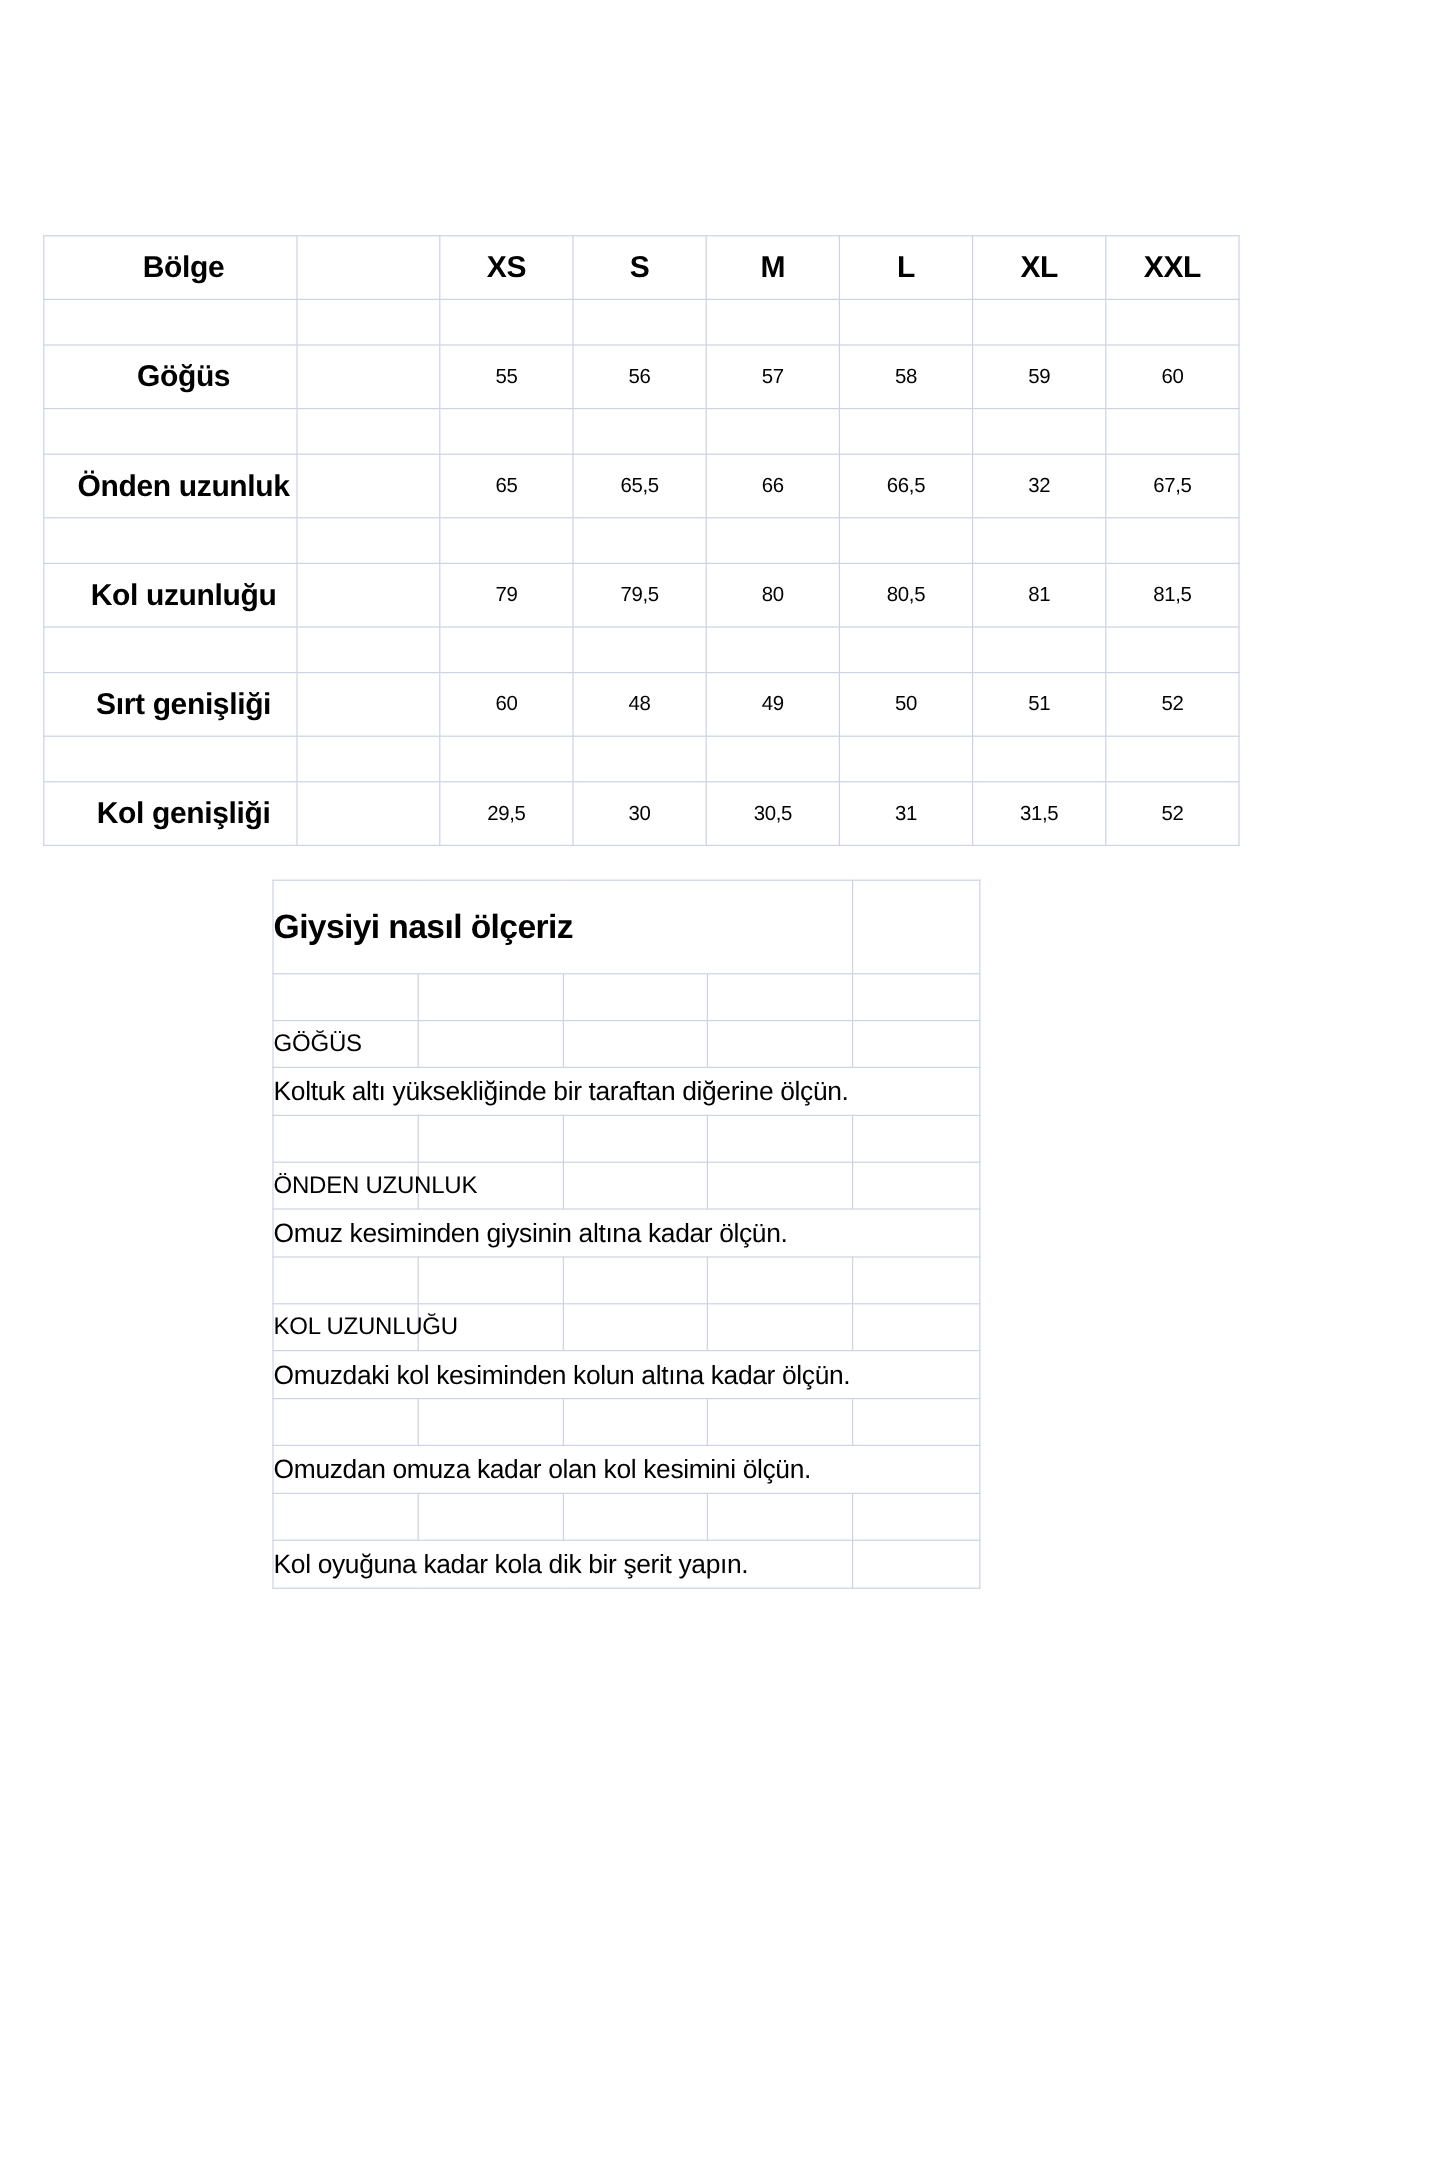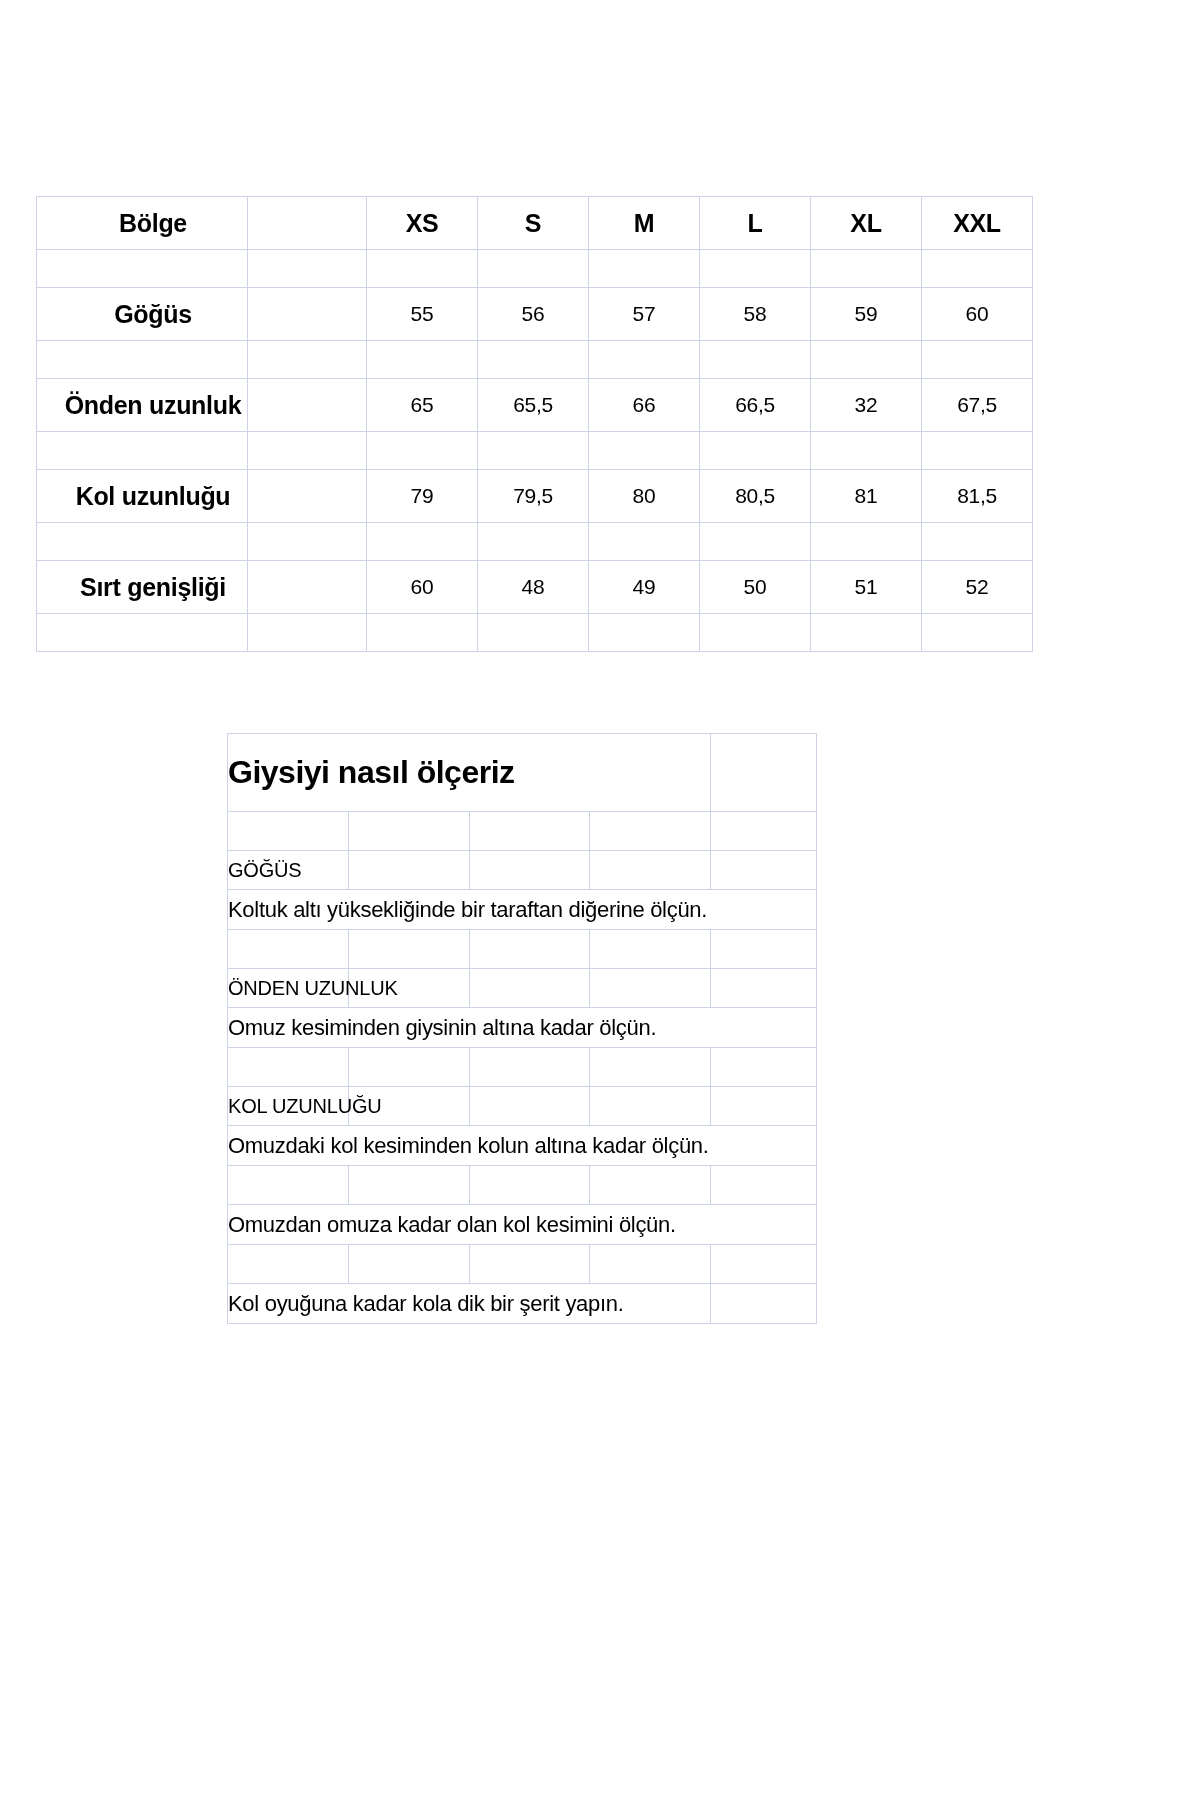--- a/index.html
+++ b/index.html
@@ -43,21 +43,21 @@
   .size-table .c-label { width: 188px; padding-left: 22px; }
   .size-table .c-gap   { width: 118px; }
   .size-table .c-size  { width: 110px; }
 
   .size-table .lbl {
     font-size: 25px;
     font-weight: bold;
     white-space: nowrap;
   }
   .size-table .val {
-    font-size: 21px;
+    font-size: 17px;
     font-weight: normal;
   }
   .size-table .hdr {
     font-size: 25px;
     font-weight: bold;
   }
 
   
   .guide-wrap {
     position: absolute;
@@ -81,21 +81,21 @@
   .guide-table .g-c3 { width: 104px; }
   .guide-table .g-c4 { width: 104px; }
   .guide-table .g-c5 { width: 105px; }
 
   .guide-table tr.r-title td { height: 77px; }
   .guide-table tr.r-gap td   { height: 38px; }
   .guide-table tr.r-term td  { height: 38px; }
   .guide-table tr.r-desc td  { height: 39px; margin-top: 34px; }
 
   .title-cell {
-    font-size: 32px;
+    font-size: 28px;
     font-weight: bold;
     padding-left: 8px;
     letter-spacing: -0.5px;
     white-space: nowrap;
   }
   .term-cell {
     font-size: 20px;
     font-weight: normal;
     padding-left: 18px;
     white-space: nowrap;
@@ -219,20 +219,30 @@
         <td></td>
         <td></td>
         <td></td>
         <td></td>
         <td></td>
         <td></td>
         <td></td>
         <td></td>
       </tr>
 
+      <tr class="row-data">
+        <td class="c-label lbl">Kol genişliği</td>
+        <td class="c-gap"></td>
+        <td class="c-size val">29,5</td>
+        <td class="c-size val">30</td>
+        <td class="c-size val">30,5</td>
+        <td class="c-size val">31</td>
+        <td class="c-size val">31,5</td>
+        <td class="c-size val">52</td>
+      </tr>
 
     </tbody>
   </table>
 </div>
 
 <div class="guide-wrap">
   <table class="guide-table">
     <tbody>
 
       <tr class="r-title">

